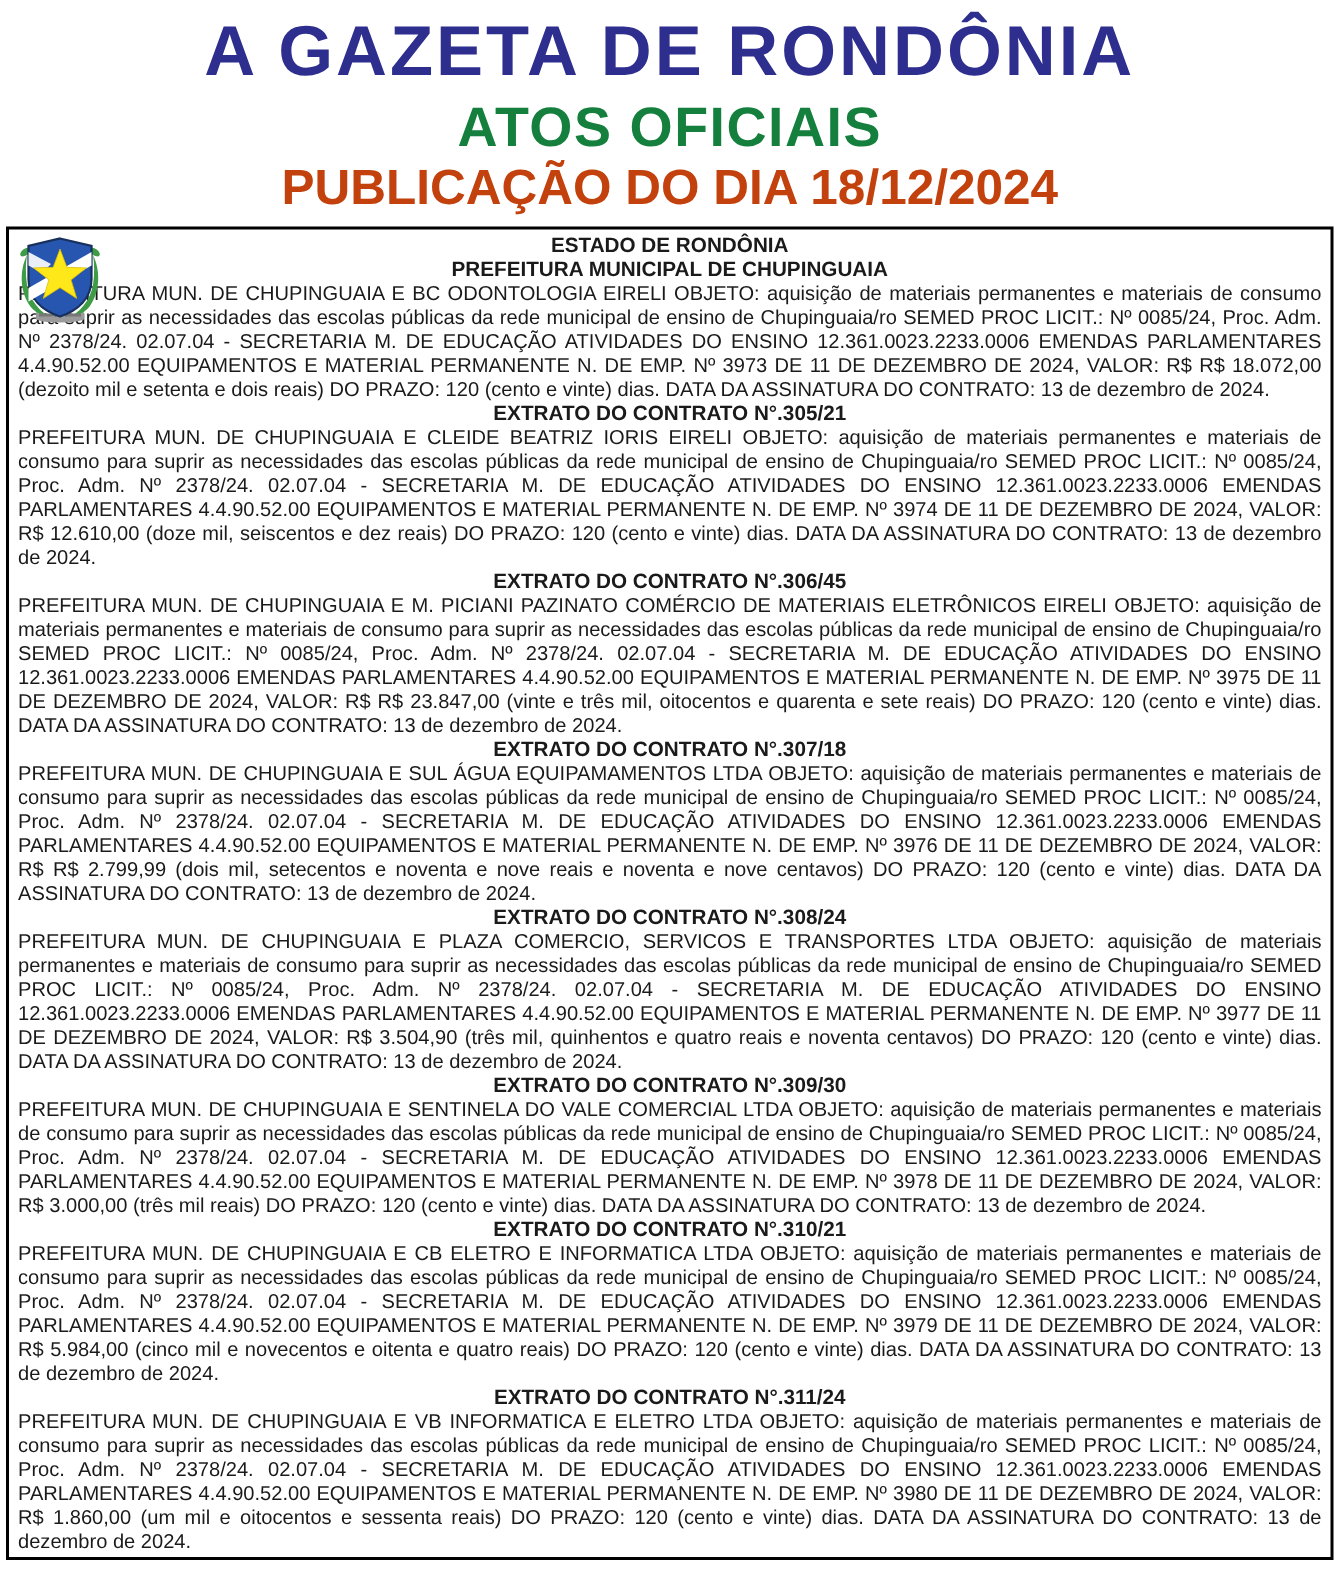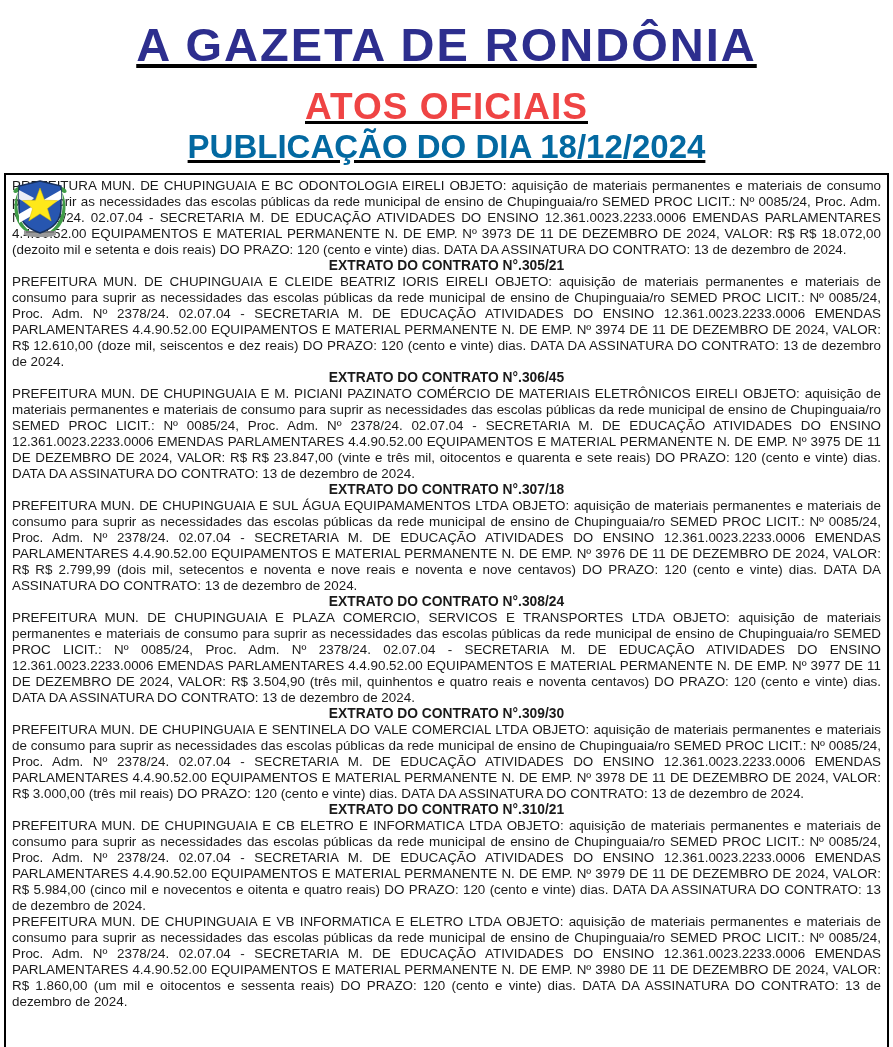--- a/index.html
+++ b/index.html
@@ -2,31 +2,31 @@
 <html lang="pt"><head>
 <meta charset="utf-8">
 <style>
   * { box-sizing: border-box; }
   html, body { margin: 0; padding: 0; background: #ffffff; }
   .page {
     width: 893px; height: 1047px; overflow: hidden; position: relative;
     background: #fff;
     font-family: "Liberation Sans", sans-serif;
   }
-  .masthead { text-align: center; padding-top: 19px; text-decoration: underline; }
+  .masthead { text-align: center; padding-top: 8px; }
   .m-title {
     margin: 0; color: #2d2e8e; font-weight: bold;
     font-size: 47px; line-height: 1.12; letter-spacing: 2px;
   }
   .m-sub {
-    margin: 15px 0 0; color: #ef4444; font-weight: bold;
+    margin: 4px 0 0; color: #15803d; font-weight: bold;
     font-size: 37px; line-height: 1.1; letter-spacing: 1px;
   }
   .m-pub {
-    margin: 2px 0 7px; color: #0369a1; font-weight: bold;
+    margin: 2px 0 7px; color: #c2410c; font-weight: bold;
     font-size: 33px; line-height: 1.1;
   }
   .doc-box {
     position: relative; margin: 0 4px; border: 2px solid #000;
     min-height: 884px; padding: 3px 6px 2px;
     color: #1a1a1a;
   }
   .coat { position: absolute; left: 6px; top: 3px; width: 56px; height: 59px; }
   .org-line, .contract-heading {
     text-align: center; font-weight: bold;
@@ -63,20 +63,24 @@
 
         <path d="M28,3 L49,8 L49,30 C49,43 40,51 28,55 C16,51 7,43 7,30 L7,8 Z" fill="#2756b0" stroke="#17305c" stroke-width="1.5"></path>
 
         <path d="M7,36 L49,12 L49,21 L7,45 Z" fill="#ffffff"></path>
         <path d="M7,12 L22,20 L16,26 L7,21 Z" fill="#ffffff" opacity="0.9"></path>
 
         <path d="M28 10 L32.6 22.2 L45.6 22.6 L35.4 30.6 L39.2 43 L28 35.8 L16.8 43 L20.6 30.6 L10.4 22.6 L23.4 22.2 Z" fill="#ffe81a" stroke="#d8b900" stroke-width="0.5"></path>
       </svg>
     </span>
 
+    <div class="org-header">
+      <div class="org-line">ESTADO DE RONDÔNIA</div>
+      <div class="org-line">PREFEITURA MUNICIPAL DE CHUPINGUAIA</div>
+    </div>
 
     <div class="contract">
       <p class="contract-body">PREFEITURA MUN. DE CHUPINGUAIA E BC ODONTOLOGIA EIRELI OBJETO: aquisição de materiais permanentes e materiais de consumo para suprir as necessidades das escolas públicas da rede municipal de ensino de Chupinguaia/ro SEMED PROC LICIT.: Nº 0085/24, Proc. Adm. Nº 2378/24. 02.07.04 - SECRETARIA M. DE EDUCAÇÃO ATIVIDADES DO ENSINO 12.361.0023.2233.0006 EMENDAS PARLAMENTARES 4.4.90.52.00 EQUIPAMENTOS E MATERIAL PERMANENTE N. DE EMP. Nº 3973 DE 11 DE DEZEMBRO DE 2024, VALOR: R$ R$ 18.072,00 (dezoito mil e setenta e dois reais) DO PRAZO: 120 (cento e vinte) dias. DATA DA ASSINATURA DO CONTRATO: 13 de dezembro de 2024.</p>
     </div>
 
     <div class="contract">
       <div class="contract-heading">EXTRATO DO CONTRATO N°.305/21</div>
       <p class="contract-body">PREFEITURA MUN. DE CHUPINGUAIA E CLEIDE BEATRIZ IORIS EIRELI OBJETO: aquisição de materiais permanentes e materiais de consumo para suprir as necessidades das escolas públicas da rede municipal de ensino de Chupinguaia/ro SEMED PROC LICIT.: Nº 0085/24, Proc. Adm. Nº 2378/24. 02.07.04 - SECRETARIA M. DE EDUCAÇÃO ATIVIDADES DO ENSINO 12.361.0023.2233.0006 EMENDAS PARLAMENTARES 4.4.90.52.00 EQUIPAMENTOS E MATERIAL PERMANENTE N. DE EMP. Nº 3974 DE 11 DE DEZEMBRO DE 2024, VALOR: R$ 12.610,00 (doze mil, seiscentos e dez reais) DO PRAZO: 120 (cento e vinte) dias. DATA DA ASSINATURA DO CONTRATO: 13 de dezembro de 2024.</p>
     </div>
 
@@ -99,17 +103,18 @@
       <div class="contract-heading">EXTRATO DO CONTRATO N°.309/30</div>
       <p class="contract-body">PREFEITURA MUN. DE CHUPINGUAIA E SENTINELA DO VALE COMERCIAL LTDA OBJETO: aquisição de materiais permanentes e materiais de consumo para suprir as necessidades das escolas públicas da rede municipal de ensino de Chupinguaia/ro SEMED PROC LICIT.: Nº 0085/24, Proc. Adm. Nº 2378/24. 02.07.04 - SECRETARIA M. DE EDUCAÇÃO ATIVIDADES DO ENSINO 12.361.0023.2233.0006 EMENDAS PARLAMENTARES 4.4.90.52.00 EQUIPAMENTOS E MATERIAL PERMANENTE N. DE EMP. Nº 3978 DE 11 DE DEZEMBRO DE 2024, VALOR: R$ 3.000,00 (três mil reais) DO PRAZO: 120 (cento e vinte) dias. DATA DA ASSINATURA DO CONTRATO: 13 de dezembro de 2024.</p>
     </div>
 
     <div class="contract">
       <div class="contract-heading">EXTRATO DO CONTRATO N°.310/21</div>
       <p class="contract-body">PREFEITURA MUN. DE CHUPINGUAIA E CB ELETRO E INFORMATICA LTDA OBJETO: aquisição de materiais permanentes e materiais de consumo para suprir as necessidades das escolas públicas da rede municipal de ensino de Chupinguaia/ro SEMED PROC LICIT.: Nº 0085/24, Proc. Adm. Nº 2378/24. 02.07.04 - SECRETARIA M. DE EDUCAÇÃO ATIVIDADES DO ENSINO 12.361.0023.2233.0006 EMENDAS PARLAMENTARES 4.4.90.52.00 EQUIPAMENTOS E MATERIAL PERMANENTE N. DE EMP. Nº 3979 DE 11 DE DEZEMBRO DE 2024, VALOR: R$ 5.984,00 (cinco mil e novecentos e oitenta e quatro reais) DO PRAZO: 120 (cento e vinte) dias. DATA DA ASSINATURA DO CONTRATO: 13 de dezembro de 2024.</p>
     </div>
 
     <div class="contract">
+      <div class="contract-heading">EXTRATO DO CONTRATO N°.311/24</div>
       <p class="contract-body">PREFEITURA MUN. DE CHUPINGUAIA E VB INFORMATICA E ELETRO LTDA OBJETO: aquisição de materiais permanentes e materiais de consumo para suprir as necessidades das escolas públicas da rede municipal de ensino de Chupinguaia/ro SEMED PROC LICIT.: Nº 0085/24, Proc. Adm. Nº 2378/24. 02.07.04 - SECRETARIA M. DE EDUCAÇÃO ATIVIDADES DO ENSINO 12.361.0023.2233.0006 EMENDAS PARLAMENTARES 4.4.90.52.00 EQUIPAMENTOS E MATERIAL PERMANENTE N. DE EMP. Nº 3980 DE 11 DE DEZEMBRO DE 2024, VALOR: R$ 1.860,00 (um mil e oitocentos e sessenta reais) DO PRAZO: 120 (cento e vinte) dias. DATA DA ASSINATURA DO CONTRATO: 13 de dezembro de 2024.</p>
     </div>
 
   </section>
 </div>
 
 </body></html>

